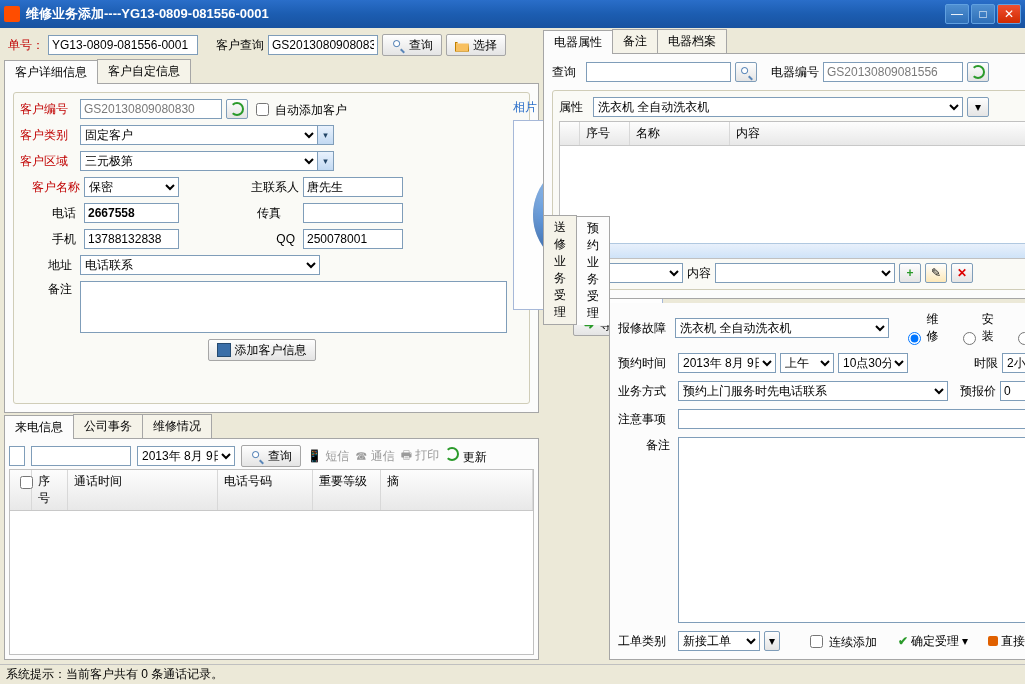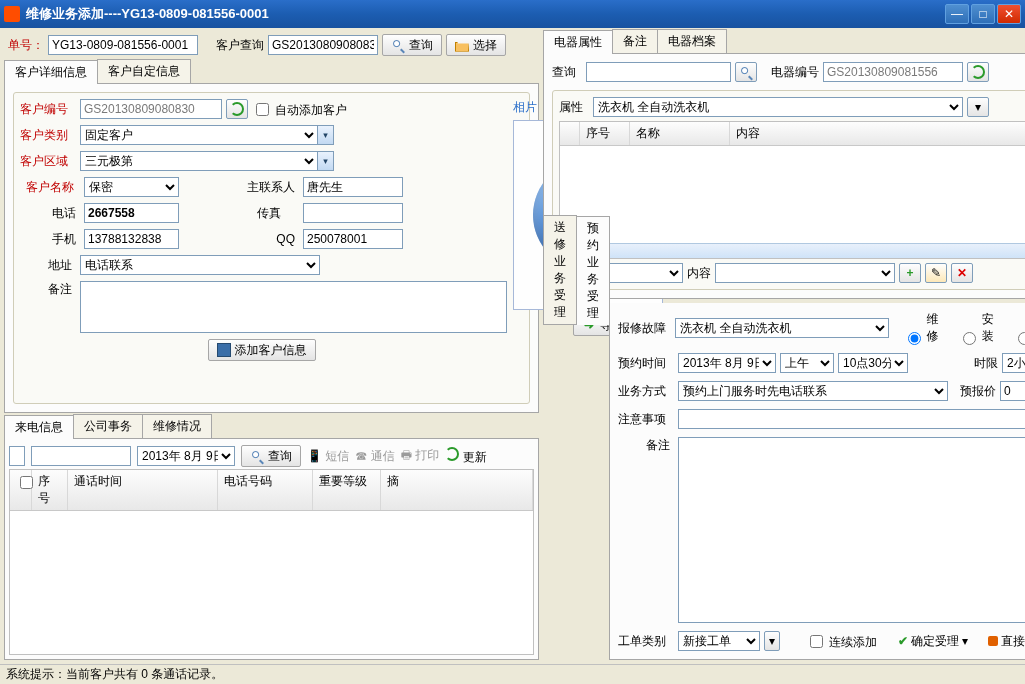--- a/index.html
+++ b/index.html
@@ -22,21 +22,21 @@
 select{padding:1px 0}
 textarea{height:auto;resize:none;font-family:inherit}
 .btn{height:22px;border:1px solid #a6a6a6;background:linear-gradient(180deg,#fefefe,#e4e4e4);display:inline-flex;align-items:center;padding:0 8px;gap:4px;cursor:pointer;border-radius:2px}
 .icon-btn{width:22px;height:20px;border:1px solid #7f9db9;background:linear-gradient(180deg,#fefefe,#e4e4e4);display:inline-flex;align-items:center;justify-content:center;cursor:pointer;border-radius:2px}
 .tabs{display:flex;align-items:flex-end;border-bottom:1px solid #a6a6a6;gap:0;height:22px}
 .tab{padding:3px 10px;border:1px solid #a6a6a6;border-bottom:none;background:#f5f3e9;cursor:pointer;margin-right:-1px}
 .tab.active{background:#fcfcfc;position:relative;top:1px}
 .panel{background:#fcfcfc;border:1px solid #a6a6a6;border-top:none;padding:8px;flex:1}
 .group{border:1px solid #d0cdb8;border-radius:3px;padding:6px;background:#fafaf6}
 .field-grid{display:grid;grid-template-columns:60px 155px 56px 138px;gap:6px 4px;align-items:center}
-.field-grid .label{text-align:center}
+.field-grid .label{text-align:right}
 .photo-box{border:1px solid #a6b8d8;background:#fefefe;width:150px;height:190px;display:flex;align-items:center;justify-content:center}
 .photo-q{width:110px;height:110px;border-radius:50%;background:radial-gradient(circle at 35% 30%,#7ab6f3,#2a6ec9 60%,#1a4a8a 100%);display:flex;align-items:center;justify-content:center;color:#fff;font-size:64px;font-weight:bold;box-shadow:inset -6px -10px 20px rgba(0,0,0,.25),inset 6px 10px 20px rgba(255,255,255,.35)}
 .table{border:1px solid #c0c0c0;background:#fff}
 .thead{display:flex;background:linear-gradient(180deg,#fdfdfd,#e8e8e8);border-bottom:1px solid #c8c8c8}
 .th{padding:3px 6px;border-right:1px solid #d8d8d8;font-size:12px}
 .tbody{height:100px;background:#fff}
 .sb{height:15px;background:linear-gradient(180deg,#e8f0fb,#cfe3f8);border-top:1px solid #b0c8e0;display:flex;align-items:center;justify-content:space-between}
 .sb .thumb-l,.sb .thumb-r{width:15px;height:13px;background:#e0e8f4;border:1px solid #b0c8e0}
 .radio-g{display:flex;gap:10px;align-items:center}
 .chk{display:flex;align-items:flex-end;gap:3px}

